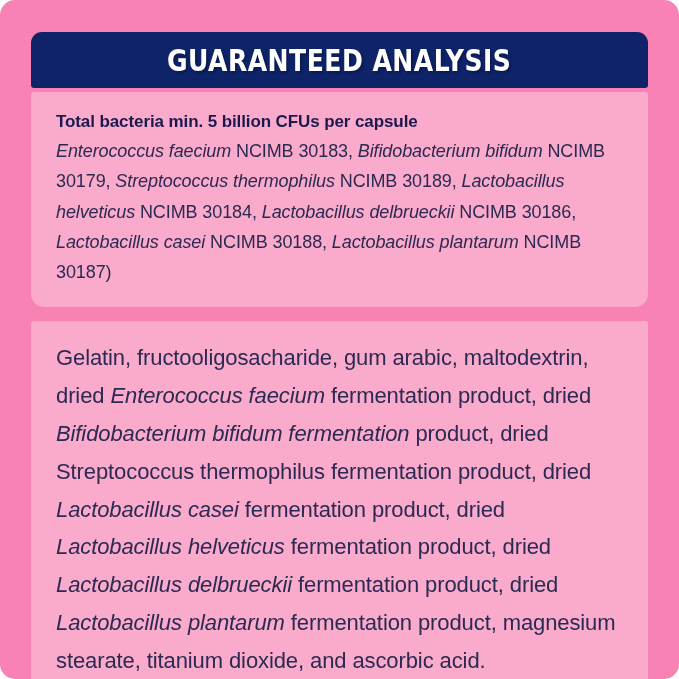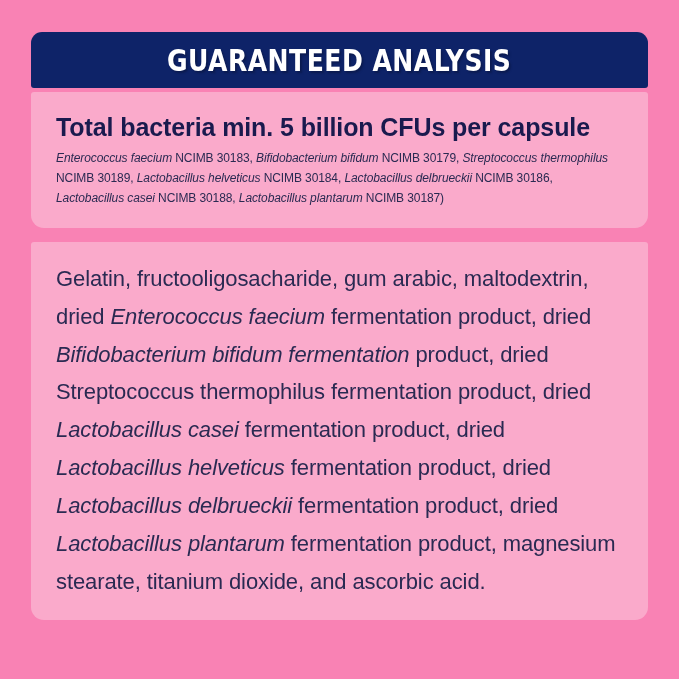--- a/index.html
+++ b/index.html
@@ -13,20 +13,21 @@
     font-family: "Liberation Sans", sans-serif;
   }
 
   #page {
     position: relative;
     width: 679px;
     height: 679px;
     background: #F982B4;
     box-sizing: border-box;
     padding: 32px 31px;
+    border-radius: 15px;
   }
 
   .card {
     width: 617px;
     margin: 0 auto;
   }
 
   .card + .card {
     margin-top: 14px;
   }
@@ -55,42 +56,42 @@
   .card-body {
     background: #FAAACB;
     border-radius: 3px 3px 13px 13px;
     margin-top: 4px;
     padding: 18px 25px 20px 25px;
     box-sizing: border-box;
   }
 
   .body-heading {
     color: #1A1A4E;
-    font-size: 25px;
+    font-size: 17px;
     font-weight: 700;
     line-height: 1.42;
     margin: 0 0 2px 0;
     letter-spacing: -0.1px;
   }
 
   .body-text {
     color: #2A2A52;
     font-size: 18px;
     line-height: 1.65;
     margin: 0;
     letter-spacing: -0.1px;
   }
 
   .body-text .it {
     font-style: italic;
   }
 
   
   #analysis-body .body-text {
-    font-size: 12px;
+    font-size: 18px;
     line-height: 1.68;
   }
 
   
   #ingredients-body .body-text {
     font-size: 22px;
     line-height: 1.72;
   }
 </style>
 </head>

